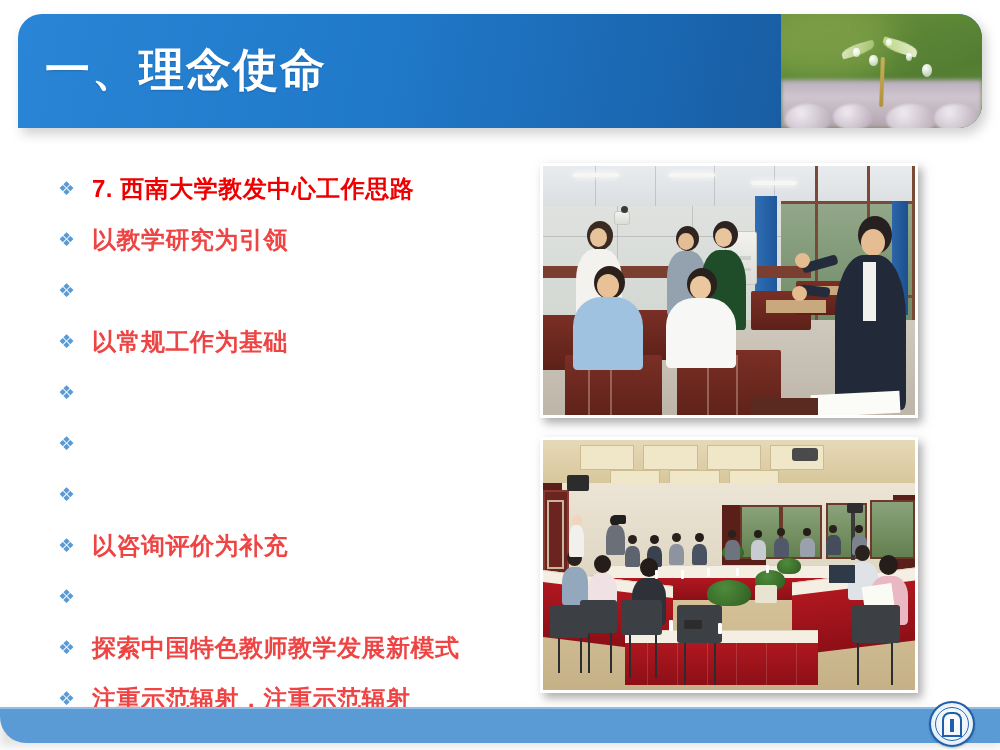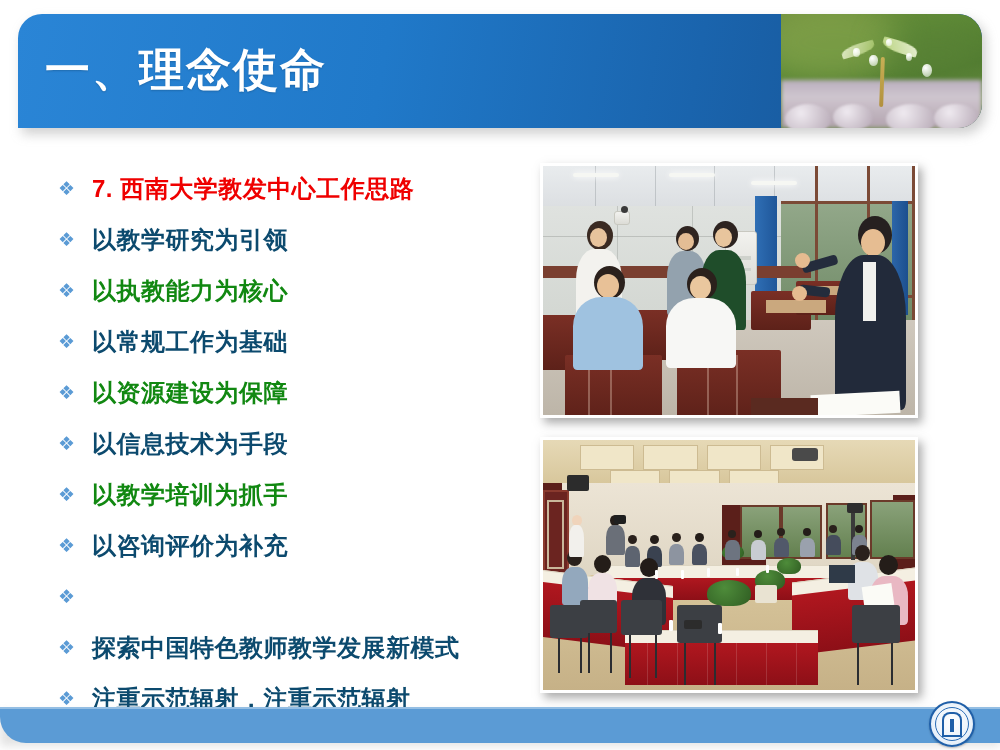--- a/index.html
+++ b/index.html
@@ -50,21 +50,21 @@
 
   
   .bullets{position:absolute;left:56px;top:163px;width:470px;}
   .bullet-row{display:flex;align-items:center;height:51px;}
   .bullet-mark{
     width:34px;flex:0 0 34px;color:#5b9bd5;font-size:19px;line-height:1;
     text-align:left;padding-left:2px;
   }
   .bullet-text{font-size:24px;font-weight:bold;letter-spacing:.5px;white-space:nowrap;}
   .c-red{color:#ef0000;}
-  .c-blue{color:#0c4a6e;}
+  .c-blue{color:#ef4444;}
   .c-green{color:#118811;}
 
   
   .photo{position:absolute;background:#ddd;overflow:hidden;
     border:3px solid #ffffff;
     box-shadow:4px 5px 9px rgba(90,90,90,.5);}
   .photo-top{left:540px;top:163px;width:372px;height:249px;}
   .photo-bottom{left:540px;top:437px;width:372px;height:250px;}
 
   
@@ -161,41 +161,37 @@
       <span class="bullet-text c-red">7. 西南大学教发中心工作思路</span>
     </div>
 
     <div class="bullet-row">
       <span class="bullet-mark">❖</span>
       <span class="bullet-text c-blue">以教学研究为引领</span>
     </div>
 
     <div class="bullet-row">
       <span class="bullet-mark">❖</span>
-      <span class="bullet-text c-green">以执教能力为核心</span>
     </div>
 
     <div class="bullet-row">
       <span class="bullet-mark">❖</span>
       <span class="bullet-text c-blue">以常规工作为基础</span>
     </div>
 
     <div class="bullet-row">
       <span class="bullet-mark">❖</span>
-      <span class="bullet-text c-green">以资源建设为保障</span>
-    </div>
-
-    <div class="bullet-row">
-      <span class="bullet-mark">❖</span>
-      <span class="bullet-text c-blue">以信息技术为手段</span>
-    </div>
-
-    <div class="bullet-row">
-      <span class="bullet-mark">❖</span>
-      <span class="bullet-text c-green">以教学培训为抓手</span>
+    </div>
+
+    <div class="bullet-row">
+      <span class="bullet-mark">❖</span>
+    </div>
+
+    <div class="bullet-row">
+      <span class="bullet-mark">❖</span>
     </div>
 
     <div class="bullet-row">
       <span class="bullet-mark">❖</span>
       <span class="bullet-text c-blue">以咨询评价为补充</span>
     </div>
 
     <div class="bullet-row">
       <span class="bullet-mark">❖</span>
     </div>

